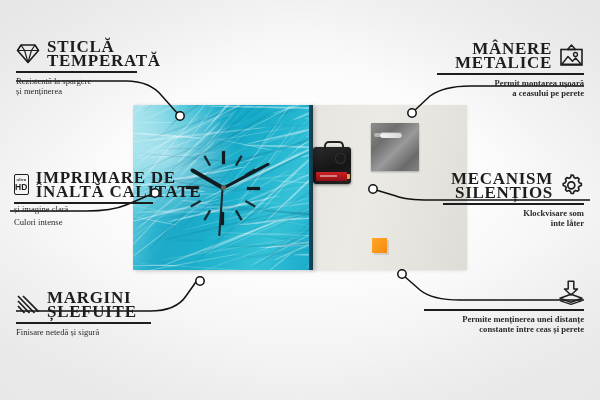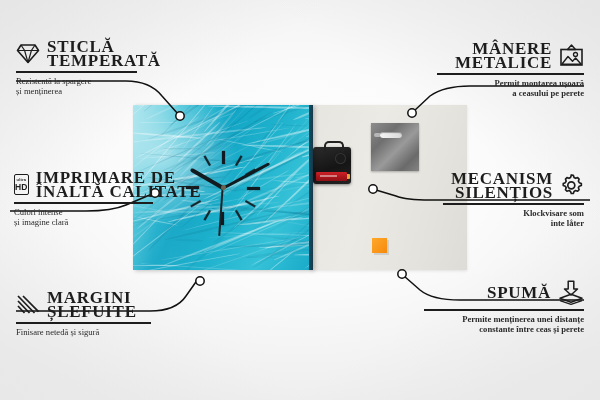--- a/index.html
+++ b/index.html
@@ -454,22 +454,22 @@
       <div class="hdbadge">
         <span class="u">ultra</span>
         <span class="h">HD</span>
       </div>
       <div>
         <div class="co-title">IMPRIMARE DE</div>
         <div class="co-title">ÎNALTĂ CALITATE</div>
       </div>
     </div>
     <div class="co-rule" style="width:139px;"></div>
+    <div class="co-desc" style="margin-top:0;">și imagine clară</div>
     <div class="co-desc">Culori intense</div>
-    <div class="co-desc" style="margin-top:0;">și imagine clară</div>
   </div>
 
   <div class="callout" style="left:16px;top:291px;width:136px;">
     <div class="co-head">
       <svg class="icon" width="24" height="21" viewBox="0 0 24 21">
         <path d="M2 2 L18.5 19 M2 7 L13.5 19 M2 12 L8.5 19 M7 2 L22.5 17.6" fill="none" stroke="#1d1d1d" stroke-width="1.7"></path>
       </svg>
       <div>
         <div class="co-title">MARGINI</div>
         <div class="co-title">ȘLEFUITE</div>
@@ -509,21 +509,20 @@
       </svg>
     </div>
     <div class="co-rule" style="width:141px;margin-left:auto;"></div>
     <div class="co-desc right">Klockvisare som</div>
     <div class="co-desc right" style="margin-top:0;">inte låter</div>
   </div>
 
   <div class="callout" style="left:424px;top:280px;width:160px;">
     <div class="co-head right">
       <div style="text-align:right;">
-        <div class="co-title">SPUMĂ</div>
       </div>
       <svg class="icon" width="26" height="25" viewBox="0 0 26 25">
         <path d="M10.2 1.2 H15.8 V9 H19.5 L13 15 L6.5 9 H10.2 Z" fill="none" stroke="#1d1d1d" stroke-width="1.5" stroke-linejoin="round"></path>
         <path d="M13 14.2 L24 18.2 L13 22.2 L2 18.2 Z" fill="none" stroke="#1d1d1d" stroke-width="1.5" stroke-linejoin="round"></path>
         <path d="M2 20.6 L13 24.3 L24 20.6" fill="none" stroke="#1d1d1d" stroke-width="1.4" stroke-linejoin="round"></path>
       </svg>
     </div>
     <div class="co-rule" style="width:160px;margin-left:auto;"></div>
     <div class="co-desc right">Permite menținerea unei distanțe</div>
     <div class="co-desc right" style="margin-top:0;">constante între ceas și perete</div>

